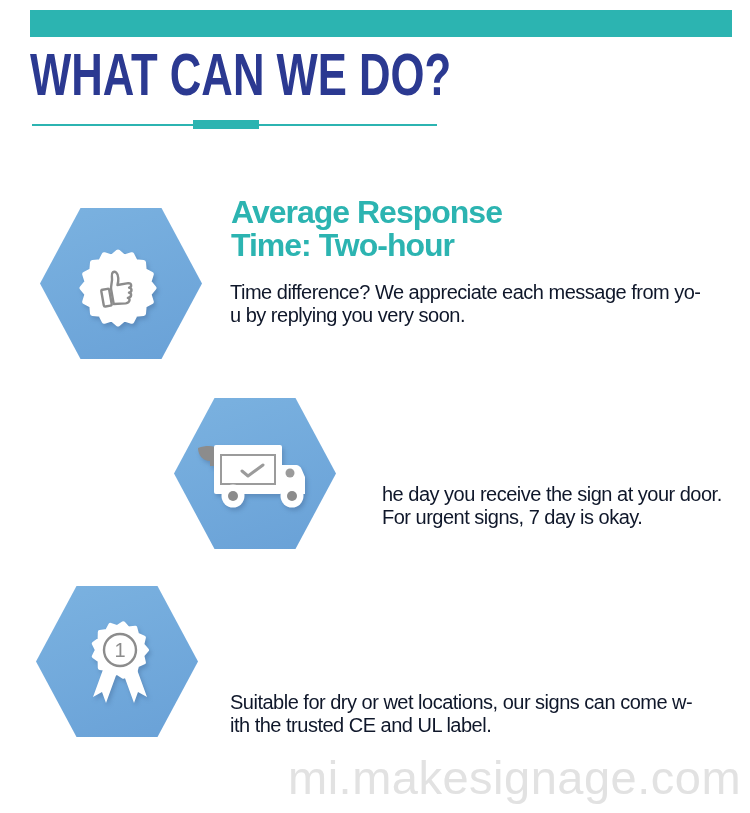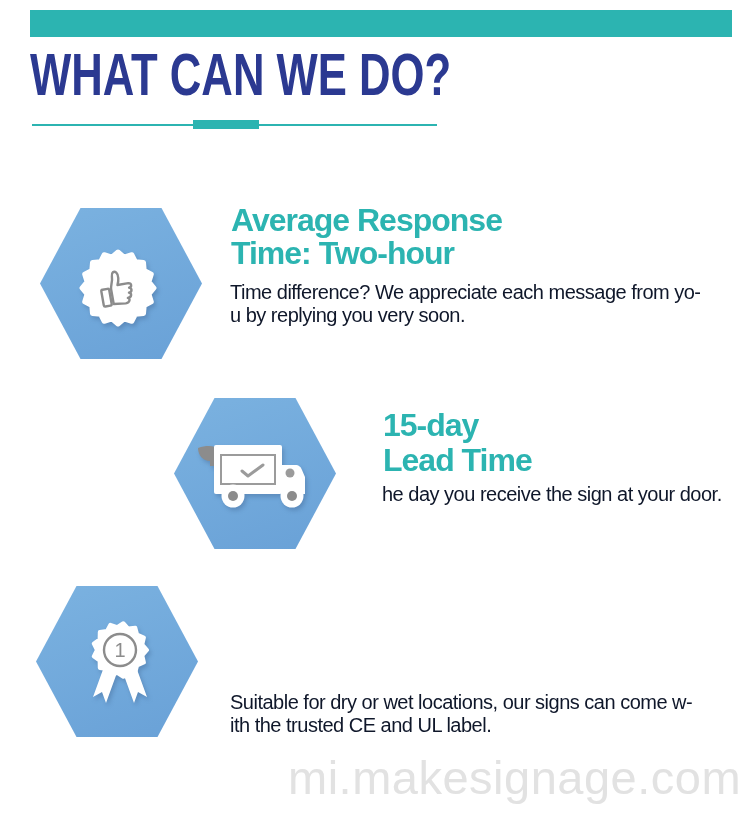--- a/index.html
+++ b/index.html
@@ -77,21 +77,21 @@
   }
   .body-text {
     position: absolute;
     color: #0f172a;
     font-size: 20px;
     letter-spacing: -0.5px;
     line-height: 23px;
     white-space: nowrap;
   }
 
-  .s1-heading { left: 231px; top: 204px; line-height: 33px; }
+  .s1-heading { left: 231px; top: 196px; line-height: 33px; }
   .s1-body    { left: 230px; top: 281px; }
   .s2-heading { left: 383px; top: 408px; line-height: 35px; }
   .s2-body    { left: 382px; top: 483px; }
   .s3-heading { left: 232px; top: 618px; line-height: 36px; }
   .s3-body    { left: 230px; top: 691px; }
 
   
   .watermark {
     position: absolute;
     left: 288px; top: 750px;
@@ -144,26 +144,23 @@
         <path d="M -13,-4 l 6,5 l 15,-11" fill="none" stroke="#9B9B9B" stroke-width="3" stroke-linecap="round" stroke-linejoin="round"></path>
         <path d="M 27,-10 L 40,-10 C 44,-10 46,-8 47,-5 L 50,2 L 50,19 L 27,19 Z" fill="#ffffff"></path>
         <circle cx="35" cy="-2" r="4.5" fill="#9B9B9B"></circle>
         <circle cx="-22" cy="21" r="11.5" fill="#ffffff"></circle>
         <circle cx="-22" cy="21" r="5" fill="#8C8C8C"></circle>
         <circle cx="37" cy="21" r="11.5" fill="#ffffff"></circle>
         <circle cx="37" cy="21" r="5" fill="#8C8C8C"></circle>
       </g>
     </svg>
   </div>
-  <div class="heading s2-heading">
-    <div>15-day</div>
-    <div>Lead Time</div>
-  </div>
   <div class="body-text s2-body">
     <div>he day you receive the sign at your door.</div>
+    <div>For urgent signs, 7 day is okay.</div>
   </div>
 
   <div class="hexagon hex-3">
     <svg class="icon-svg" viewBox="0 0 162 151">
       <g transform="translate(84,64)">
         <path d="M -15,14 L -27,47 L -18,42 L -14,53 L -2,20 Z" fill="#ffffff"></path>
         <path d="M 15,14 L 27,47 L 18,42 L 14,53 L 2,20 Z" fill="#ffffff"></path>
         <polygon class="seal" fill="#ffffff" stroke="#ffffff" stroke-width="4" stroke-linejoin="round" points="27.0,0.0 22.3,5.5 23.9,12.5 17.2,15.3 15.3,22.2 8.2,21.5 3.3,26.8 -2.8,22.8 -9.6,25.2 -13.1,18.9 -20.2,17.9 -20.4,10.7 -26.2,6.5 -23.0,-0.0 -26.2,-6.5 -20.4,-10.7 -20.2,-17.9 -13.1,-18.9 -9.6,-25.2 -2.8,-22.8 3.3,-26.8 8.2,-21.5 15.3,-22.2 17.2,-15.3 23.9,-12.5 22.3,-5.5"></polygon>
         <circle cx="0" cy="0" r="16" fill="none" stroke="#8C8C8C" stroke-width="2.4"></circle>
         <text x="0" y="7" text-anchor="middle" font-size="20" fill="#8C8C8C" font-family="Liberation Sans, sans-serif">1</text>

